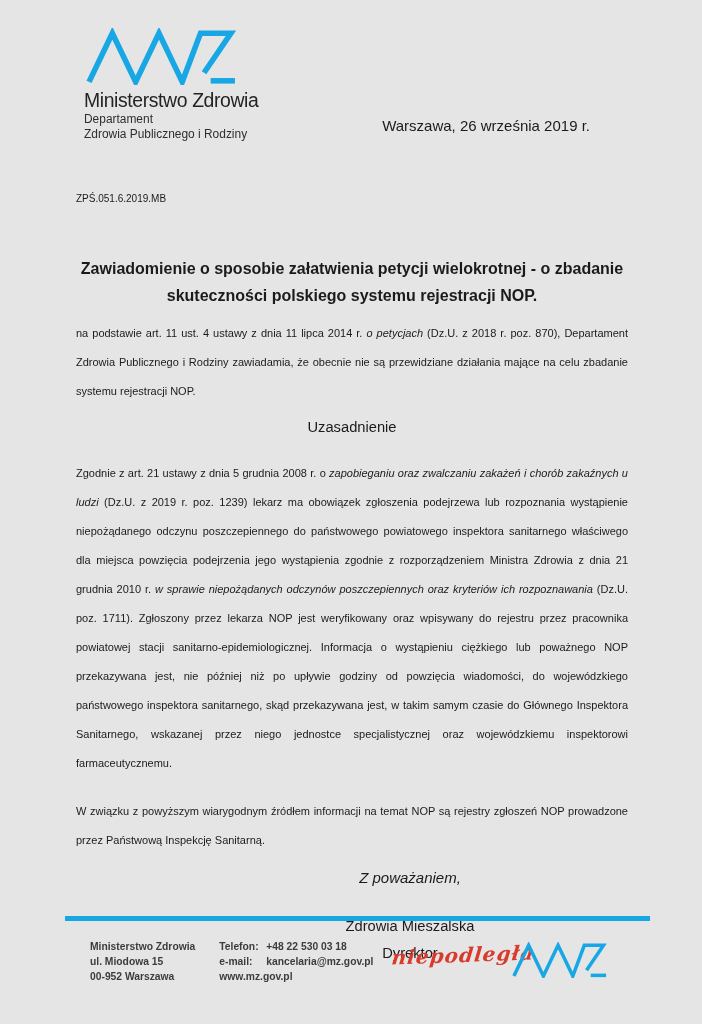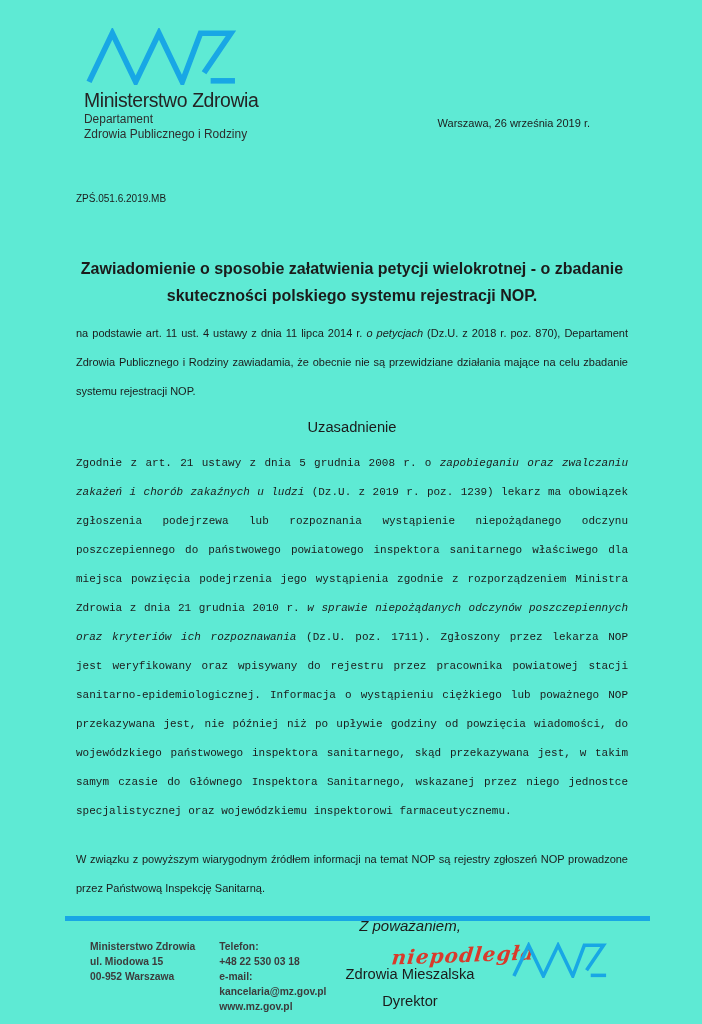--- a/index.html
+++ b/index.html
@@ -9,50 +9,50 @@
     --footer-text:#3C3C3C;
   }
   *{margin:0;padding:0;box-sizing:border-box;}
   html,body{background:#fff;}
   body{
     width:702px;height:1024px;
     font-family:"Liberation Sans",sans-serif;
     color:var(--text);
     position:relative;overflow:hidden;
   }
-  .page{position:absolute;inset:0;background:#5eead4;}
+  .page{position:absolute;inset:0;background:#e5e5e5;}
 
   
   .brand{position:absolute;left:84px;top:28px;}
   .mz-logo{display:block;color:var(--brand-blue);margin-left:2px;}
   .ministry-name{font-size:20px;letter-spacing:-0.4px;color:#242424;margin-top:4px;transform:scaleX(.97);transform-origin:left;}
   .dept-line{font-size:12.3px;line-height:15px;color:#2e2e2e;transform:scaleX(.97);transform-origin:left;}
-  .dateline{position:absolute;top:117px;right:112px;font-size:11px;white-space:nowrap;}
+  .dateline{position:absolute;top:117px;right:112px;font-size:15px;white-space:nowrap;}
 
   .reference{position:absolute;left:76px;top:193px;font-size:10px;}
 
   
   .content{position:absolute;left:76px;top:255px;width:552px;}
   .title-line{text-align:center;font-weight:bold;font-size:16px;line-height:27px;white-space:nowrap;}
   .para{font-size:11px;line-height:29px;text-align:justify;}
   .para-intro{margin-top:10px;}
   .section-heading{text-align:center;font-weight:normal;font-size:14.7px;line-height:29px;margin-top:7px;}
-  .para-body{margin-top:7px;font-family:Liberation Mono, monospace;}
+  .para-body{margin-top:17px;}
   .para-closing{margin-top:19px;}
 
   .sig-block{margin-left:116px;text-align:center;}
   .valediction{font-style:italic;font-size:15px;line-height:29px;margin-top:8px;}
   .signer-name{font-size:14.7px;line-height:27px;margin-top:21px;}
   .signer-title{font-size:14.7px;line-height:27px;}
 
   
   .rule{position:absolute;left:65px;top:916px;width:585px;height:5px;background:var(--brand-blue);}
   .footer-info{position:absolute;left:90px;top:939px;display:flex;gap:24px;
     font-size:10.3px;font-weight:bold;line-height:15px;color:var(--footer-text);}
-  .contact-row{display:flex;flex-direction:column;}
+  .contact-row{display:flex;}
   .contact-label{width:47px;}
   .niepodlegla{position:absolute;left:392px;top:943px;
     font-family:"DejaVu Serif",serif;font-style:italic;font-weight:bold;
     font-size:20px;color:var(--niepodlegla-red);transform:skewX(-8deg) rotate(-2deg);letter-spacing:1px;}
   .footer-logo{position:absolute;left:512px;top:942px;color:var(--brand-blue);}
 </style>
 </head>
 <body>
 
 <div class="page">

